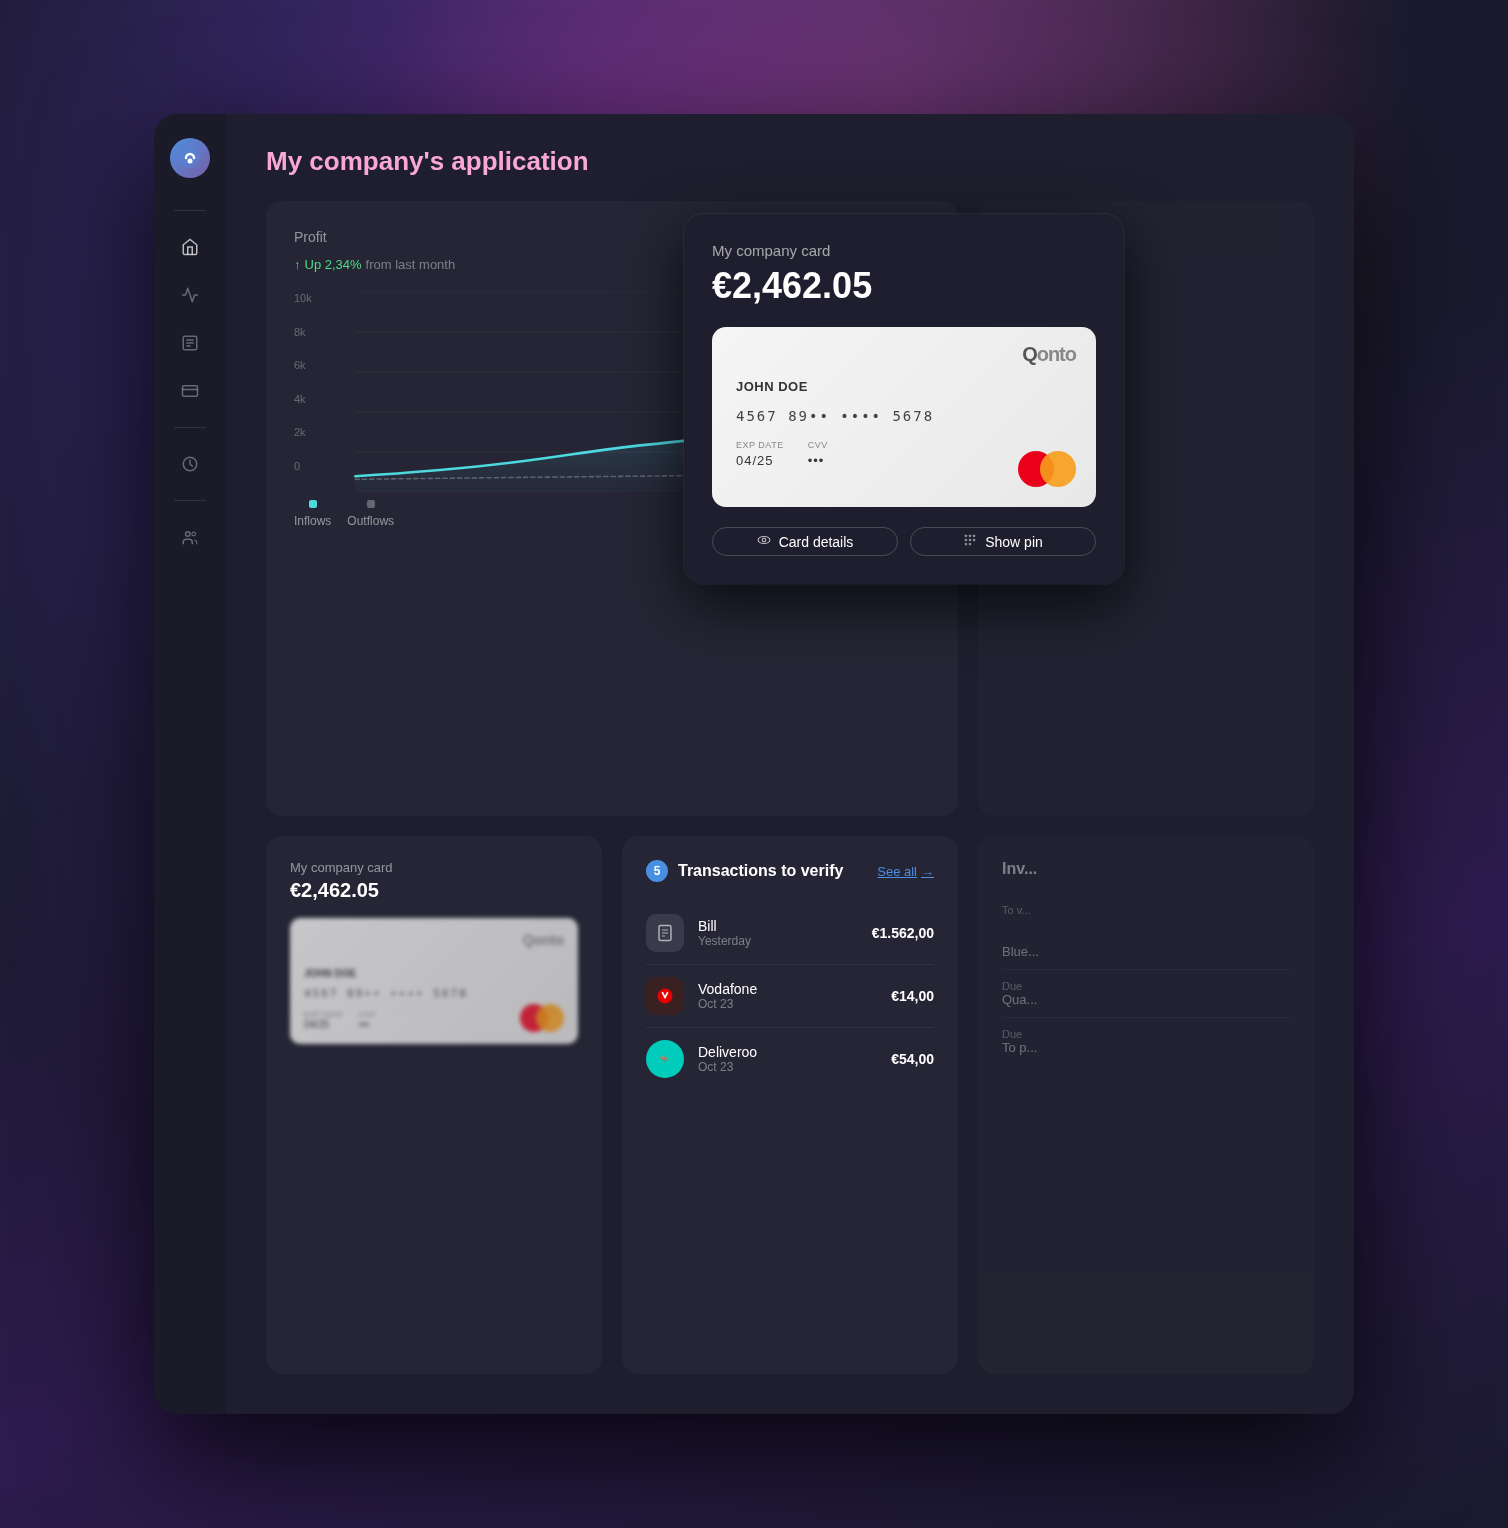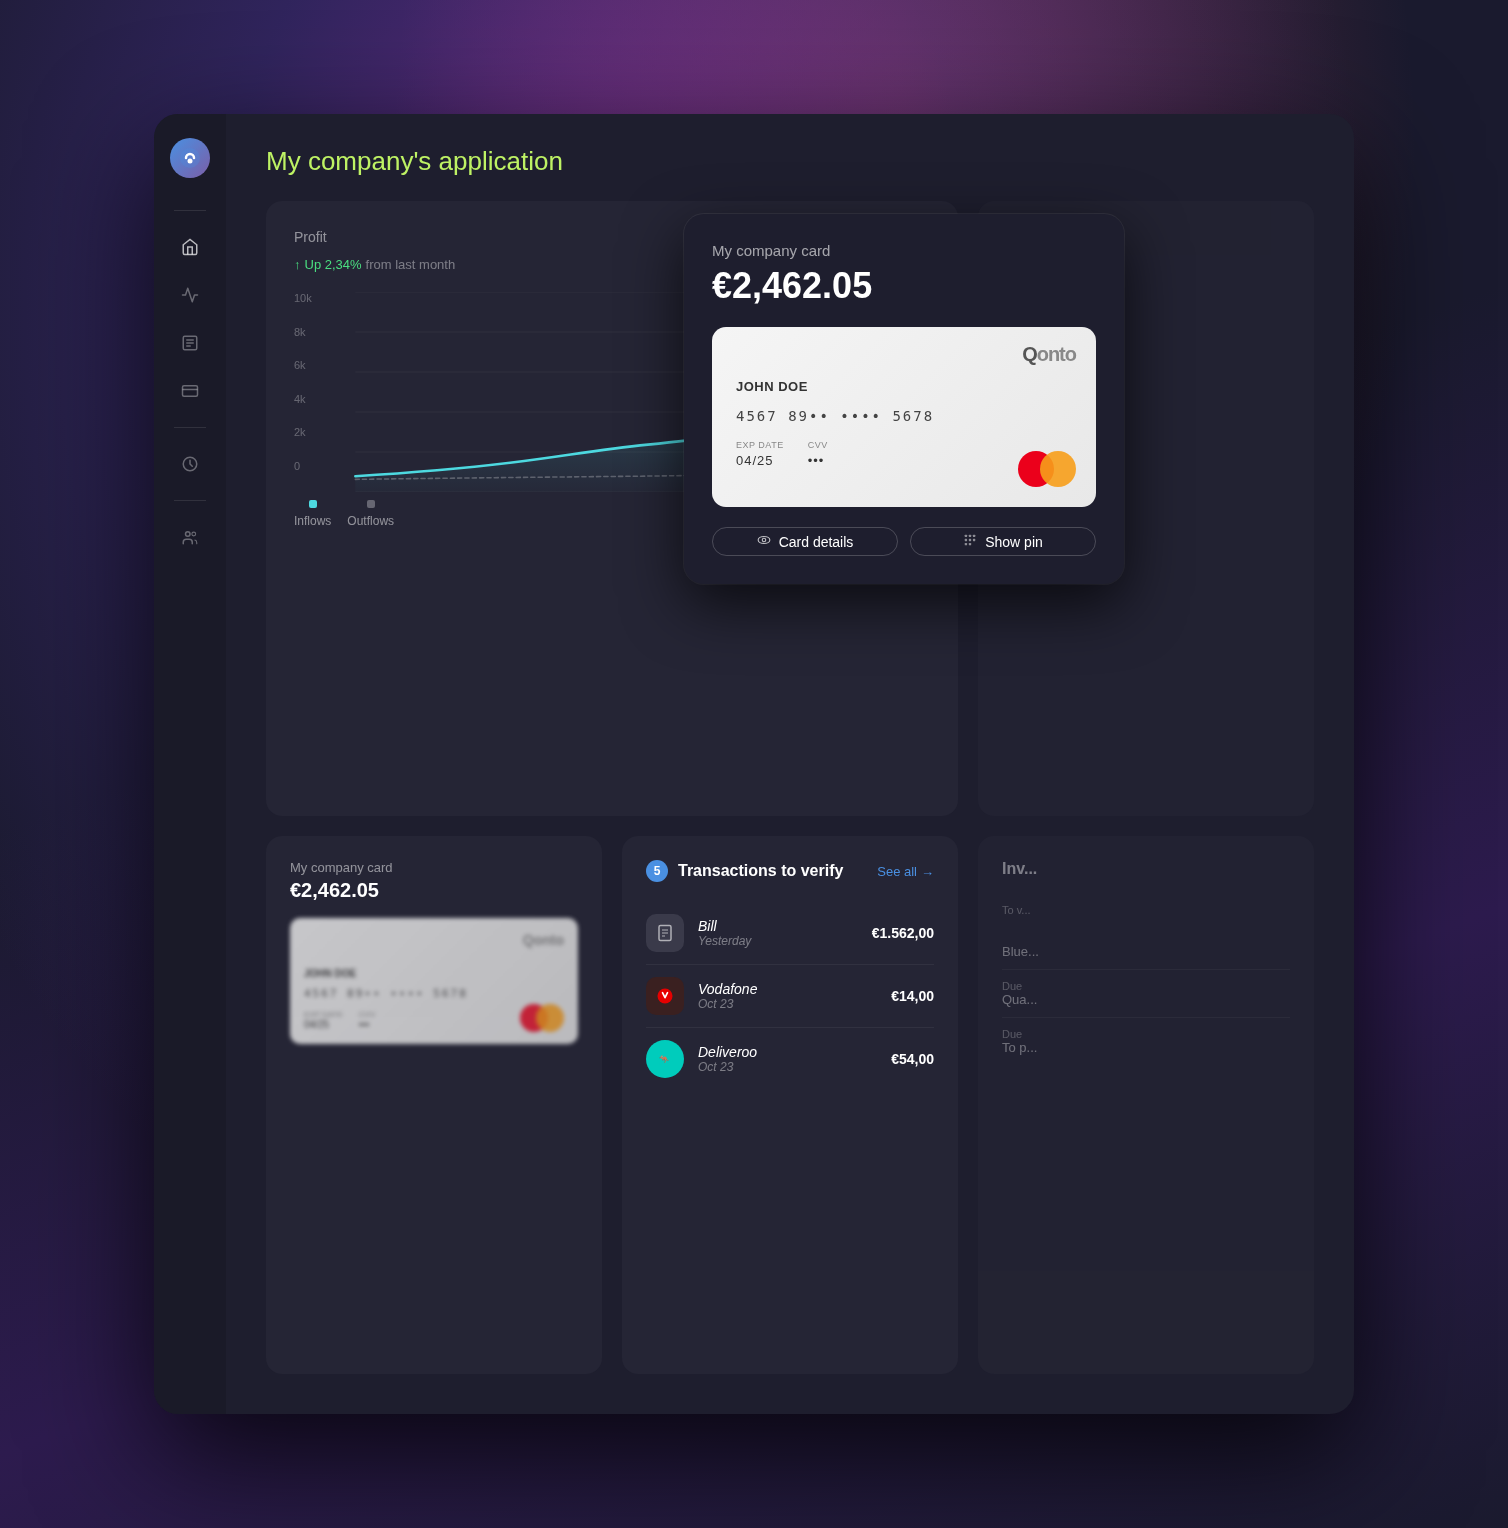--- a/index.html
+++ b/index.html
@@ -93,22 +93,22 @@
     
     .header {
       padding: 32px 40px 24px;
       display: flex;
       align-items: center;
       justify-content: space-between;
     }
 
     .header-title {
       font-size: 26px;
-      font-weight: 400;
-      color: #bef264;
+      font-weight: 700;
+      color: #f9a8d4;
     }
 
     
     .dashboard-grid {
       flex: 1;
       padding: 0 40px 40px;
       display: grid;
       grid-template-columns: 1fr 1fr 1fr;
       grid-template-rows: auto auto;
       gap: 20px;
@@ -277,20 +277,21 @@
       color: white;
     }
 
     .see-all {
       font-size: 13px;
       color: #4a90e2;
       cursor: pointer;
       display: flex;
       align-items: center;
       gap: 4px;
+      text-decoration: underline;
     }
 
     .transaction-item {
       display: flex;
       align-items: center;
       gap: 14px;
       padding: 12px 0;
       border-bottom: 1px solid rgba(255,255,255,0.06);
     }
 
@@ -300,21 +301,21 @@
       width: 38px;
       height: 38px;
       border-radius: 10px;
       display: flex;
       align-items: center;
       justify-content: center;
       font-size: 16px;
       flex-shrink: 0;
     }
 
-    .transaction-info { flex: 1; font-style: italic; }
+    .transaction-info { flex: 1; }
 
     .transaction-name {
       font-size: 14px;
       font-weight: 500;
       color: white;
     }
 
     .transaction-date {
       font-size: 12px;
       color: rgba(255,255,255,0.4);

